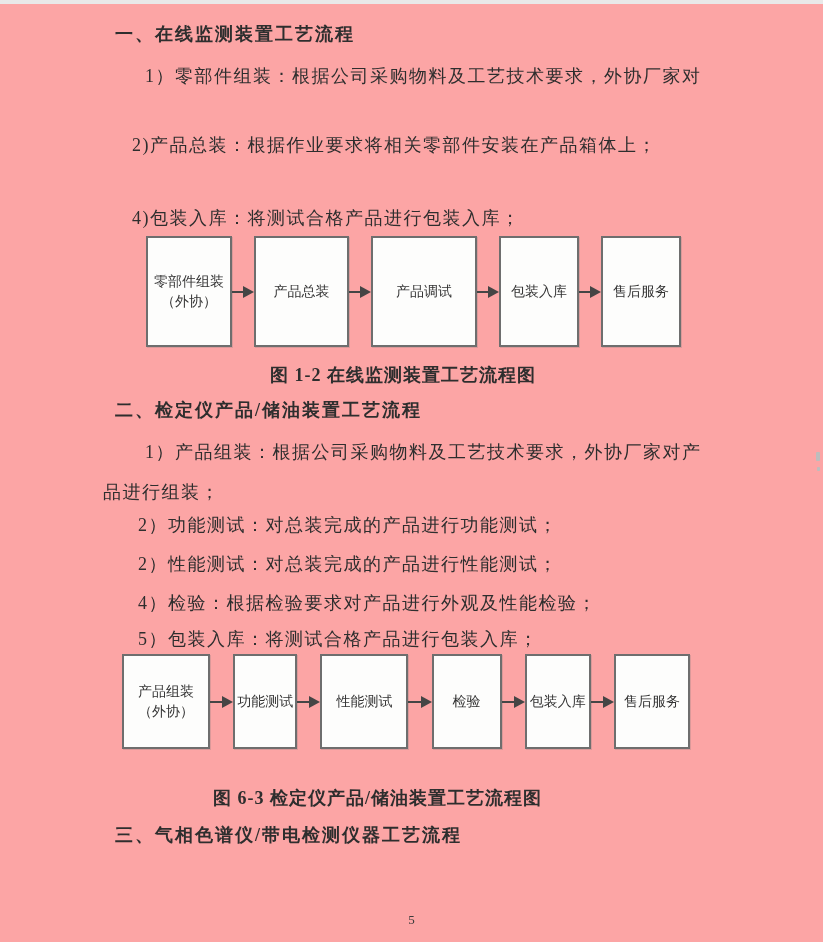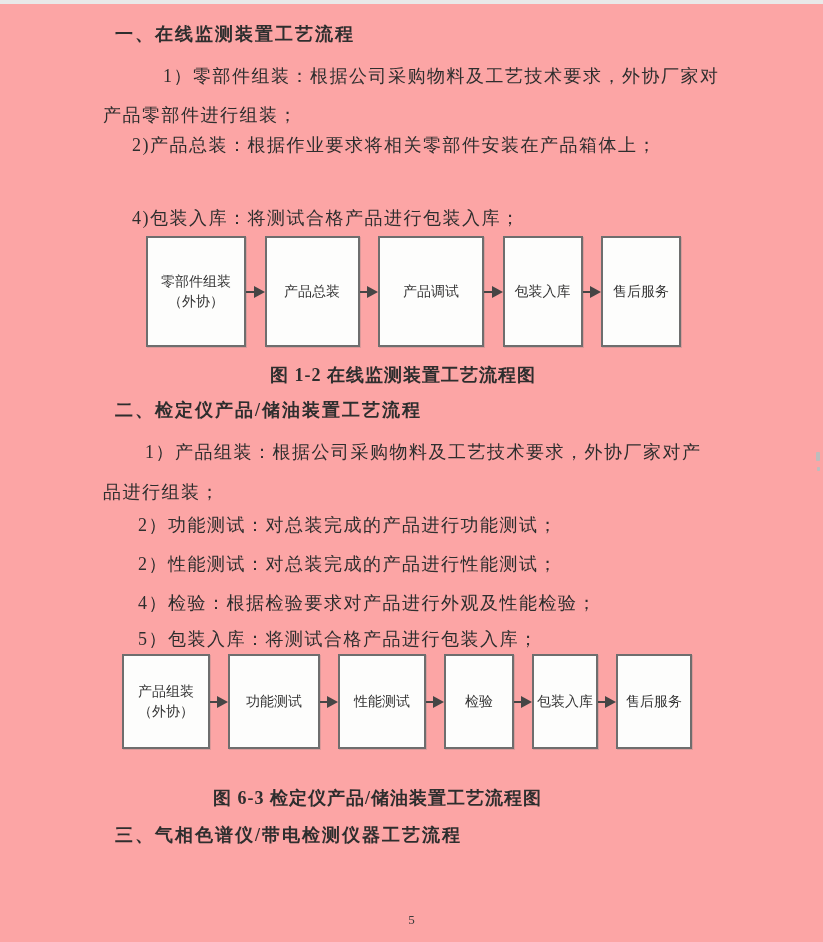--- a/index.html
+++ b/index.html
@@ -67,27 +67,26 @@
     background:#bdbdbd;
     border-radius:1px;
   }
 </style>
 </head>
 <body>
 
 <div class="page">
 
   <div class="ln heading" style="left:115px;top:19px">一、在线监测装置工艺流程</div>
-  <div class="ln" style="left:163px;top:61px">1）零部件组装：根据公司采购物料及工艺技术要求，外协厂家对</div>
-  <div class="ln" style="left:103px;top:100px">产品零部件进行组装；</div>
+  <div class="ln" style="left:145px;top:61px">1）零部件组装：根据公司采购物料及工艺技术要求，外协厂家对</div>
   <div class="ln" style="left:132px;top:130px">2)产品总装：根据作业要求将相关零部件安装在产品箱体上；</div>
   <div class="ln" style="left:132px;top:203px">4)包装入库：将测试合格产品进行包装入库；</div>
 
   <div class="flowchart" style="left:146px;top:232px;width:535px;height:111px">
-    <div class="fbox" style="width:100px">
+    <div class="fbox" style="width:86px">
       <span>零部件组装</span>
       <span>（外协）</span>
     </div>
     <div class="farrow">
         <span class="shaft"></span>
         <span class="head"></span>
       </div>
     <div class="fbox" style="width:95px">
       <span>产品总装</span>
     </div>
@@ -126,21 +125,21 @@
 
   <div class="flowchart" style="left:122px;top:650px;width:568px;height:95px">
     <div class="fbox" style="width:88px">
       <span>产品组装</span>
       <span>（外协）</span>
     </div>
     <div class="farrow">
         <span class="shaft"></span>
         <span class="head"></span>
       </div>
-    <div class="fbox" style="width:92px">
+    <div class="fbox" style="width:64px">
       <span>功能测试</span>
     </div>
     <div class="farrow">
         <span class="shaft"></span>
         <span class="head"></span>
       </div>
     <div class="fbox" style="width:88px">
       <span>性能测试</span>
     </div>
     <div class="farrow">

